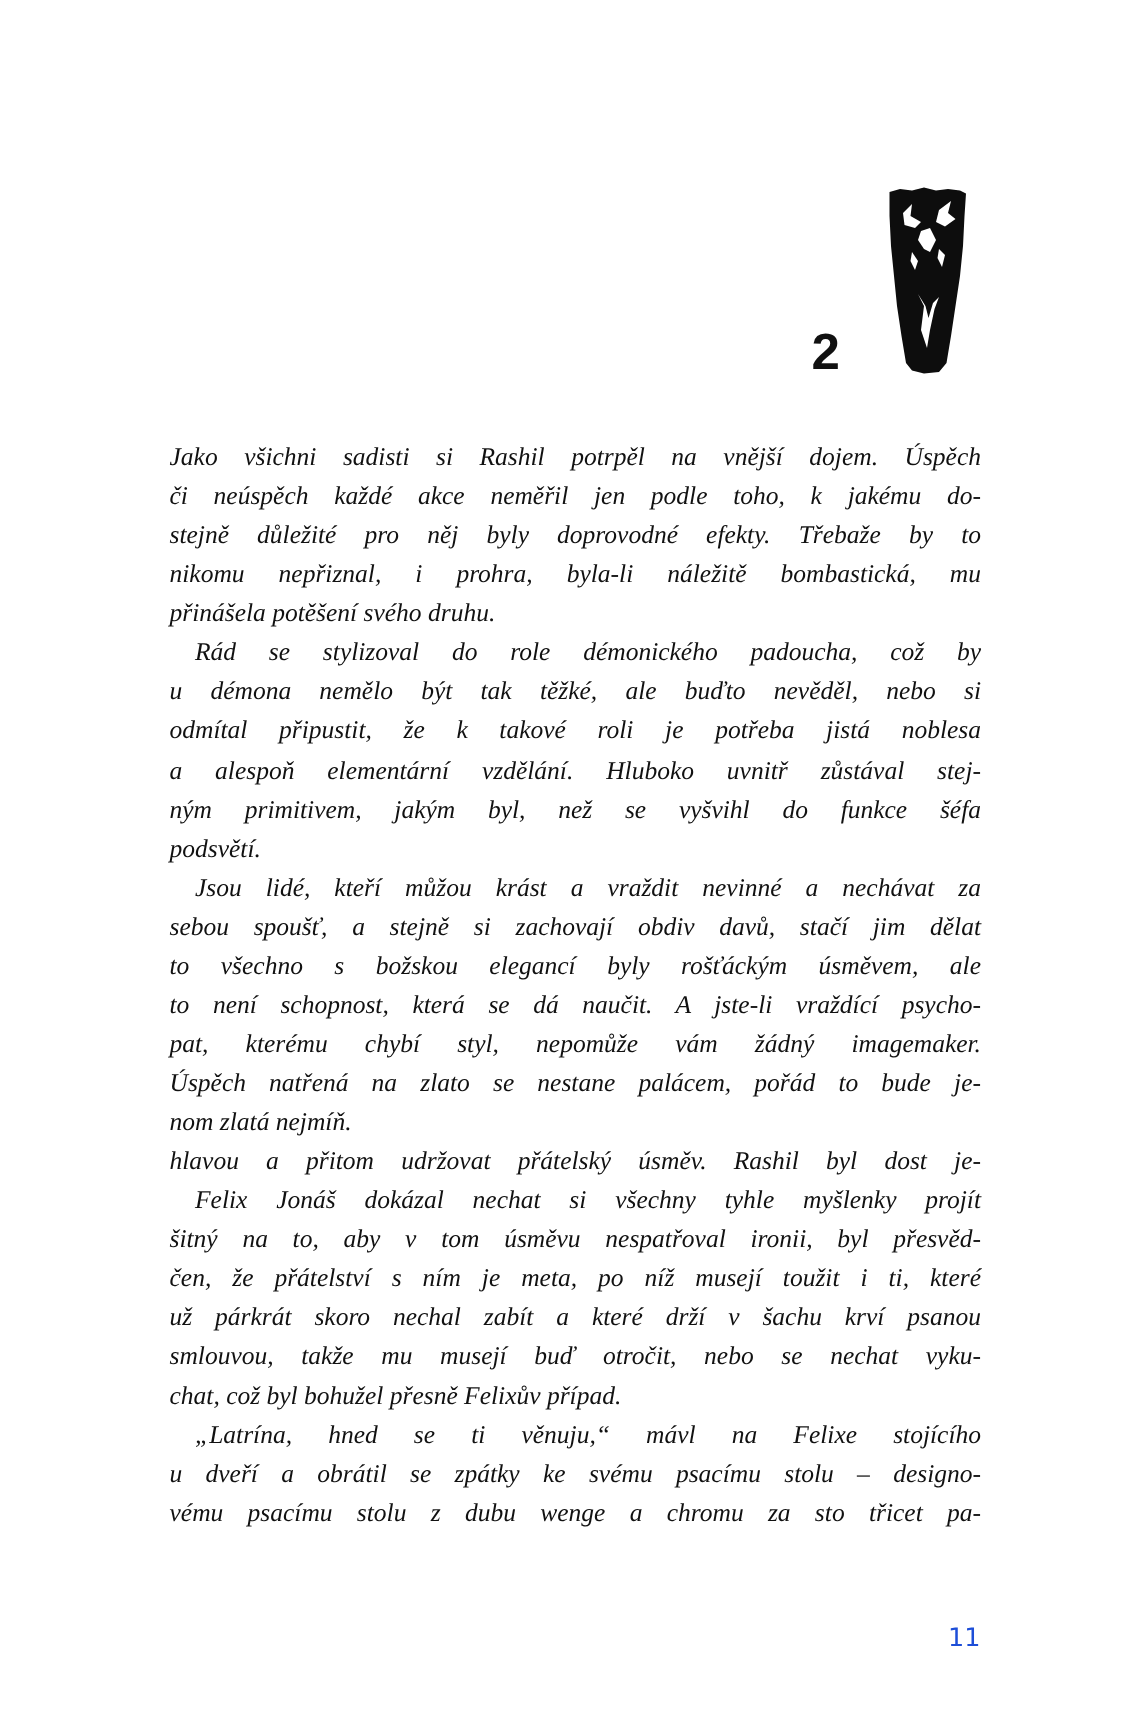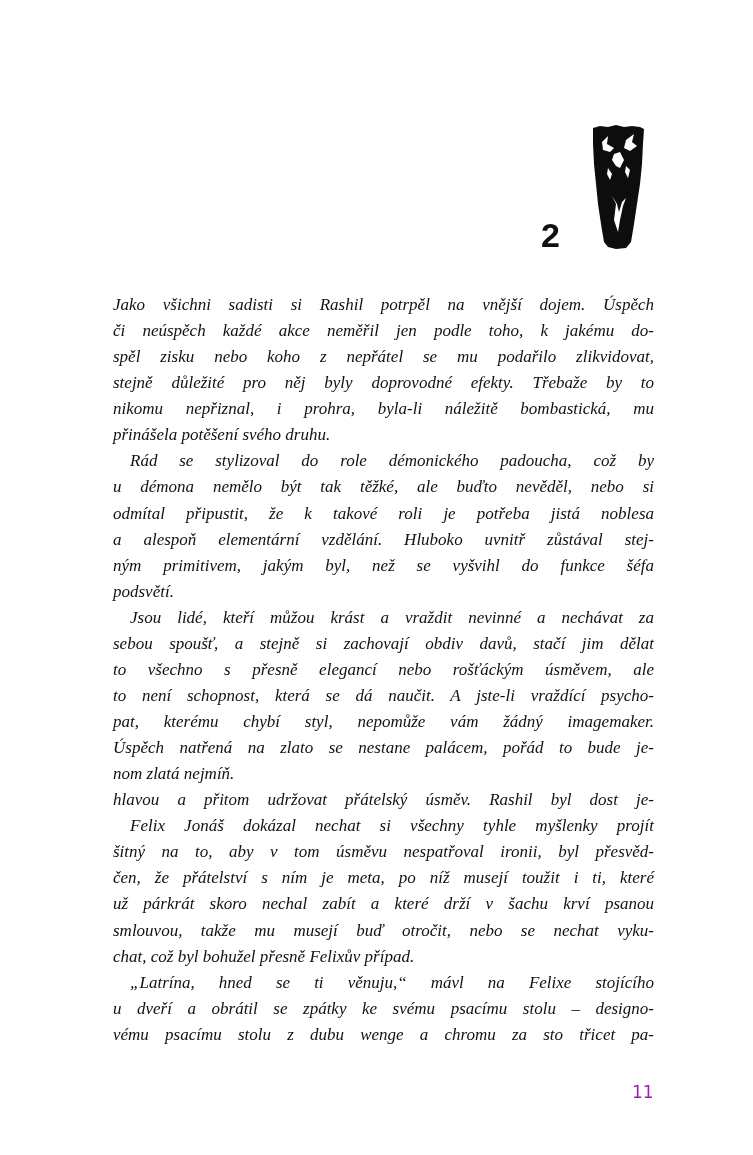--- a/index.html
+++ b/index.html
@@ -54,21 +54,21 @@
     .line.indent {
       text-indent: 17px;
     }
     .page-number {
       position: absolute;
       left: 632px;
       top: 1082px;
       font-family: "DejaVu Sans", "Liberation Sans", sans-serif;
       font-size: 17px;
       line-height: 20px;
-      color: #a21caf;
+      color: #1d4ed8;
     }
   </style>
 </head>
 <body>
 
 <div class="chapter-number">2</div>
 
 <svg class="chapter-emblem" viewBox="0 0 56 126" xmlns="http://www.w3.org/2000/svg">
   <path d="M3 4 L10 2 L18 3 L26 1 L34 3 L42 2 L50 3 L54 5 L53 20 L52 40 L50 60 L47 80 L44 100 L41 118 L36 124 L26 125 L18 123 L14 118 L11 100 L8 80 L6 60 L4 40 L3 20 Z" fill="#0d0d0d"></path>
   <path d="M12 18 L18 12 L17 20 L24 24 L20 28 L13 26 Z" fill="#ffffff"></path>
@@ -76,37 +76,36 @@
   <path d="M24 30 L30 28 L34 36 L30 44 L26 42 L22 36 Z" fill="#ffffff"></path>
   <path d="M18 44 L22 50 L20 56 L17 50 Z" fill="#ffffff"></path>
   <path d="M36 42 L40 46 L38 54 L35 48 Z" fill="#ffffff"></path>
   <path d="M22 72 L26 80 L24 96 L28 108 L30 96 L33 82 L36 74 L32 78 L29 88 L27 80 Z" fill="#ffffff"></path>
 </svg>
 
 <div class="text-block">
   <div>
     <span class="line">Jako všichni sadisti si Rashil potrpěl na vnější dojem. Úspěch</span>
     <span class="line">či neúspěch každé akce neměřil jen podle toho, k jakému do-</span>
-    <span class="line">spěl zisku nebo koho z nepřátel se mu podařilo zlikvidovat,</span>
     <span class="line">stejně důležité pro něj byly doprovodné efekty. Třebaže by to</span>
     <span class="line">nikomu nepřiznal, i prohra, byla-li náležitě bombastická, mu</span>
     <span class="line last">přinášela potěšení svého druhu.</span>
   </div>
   <div>
     <span class="line indent">Rád se stylizoval do role démonického padoucha, což by</span>
     <span class="line">u démona nemělo být tak těžké, ale buďto nevěděl, nebo si</span>
     <span class="line">odmítal připustit, že k takové roli je potřeba jistá noblesa</span>
     <span class="line">a alespoň elementární vzdělání. Hluboko uvnitř zůstával stej-</span>
     <span class="line">ným primitivem, jakým byl, než se vyšvihl do funkce šéfa</span>
     <span class="line last">podsvětí.</span>
   </div>
   <div>
     <span class="line indent">Jsou lidé, kteří můžou krást a vraždit nevinné a nechávat za</span>
     <span class="line">sebou spoušť, a stejně si zachovají obdiv davů, stačí jim dělat</span>
-    <span class="line">to všechno s přesně elegancí nebo rošťáckým úsměvem, ale</span>
+    <span class="line">to všechno s božskou elegancí byly rošťáckým úsměvem, ale</span>
     <span class="line">to není schopnost, která se dá naučit. A jste-li vraždící psycho-</span>
     <span class="line">pat, kterému chybí styl, nepomůže vám žádný imagemaker.</span>
     <span class="line">Úspěch natřená na zlato se nestane palácem, pořád to bude je-</span>
     <span class="line last">nom zlatá nejmíň.</span>
   </div>
   <div>
     <span class="line">hlavou a přitom udržovat přátelský úsměv. Rashil byl dost je-</span>
     <span class="line indent">Felix Jonáš dokázal nechat si všechny tyhle myšlenky projít</span>
     <span class="line">šitný na to, aby v tom úsměvu nespatřoval ironii, byl přesvěd-</span>
     <span class="line">čen, že přátelství s ním je meta, po níž musejí toužit i ti, které</span>

